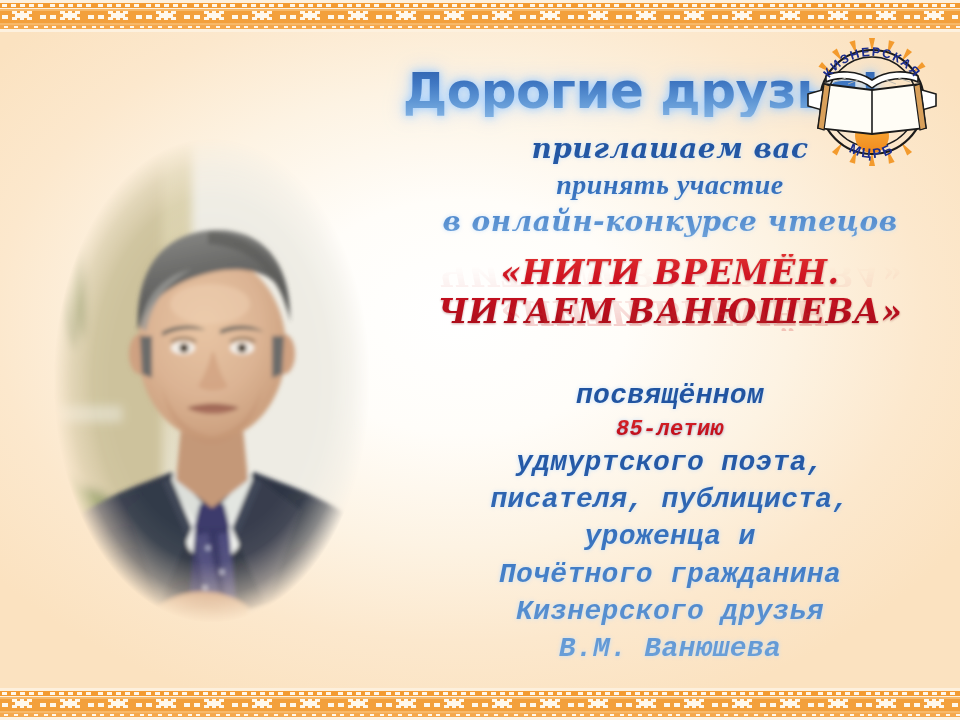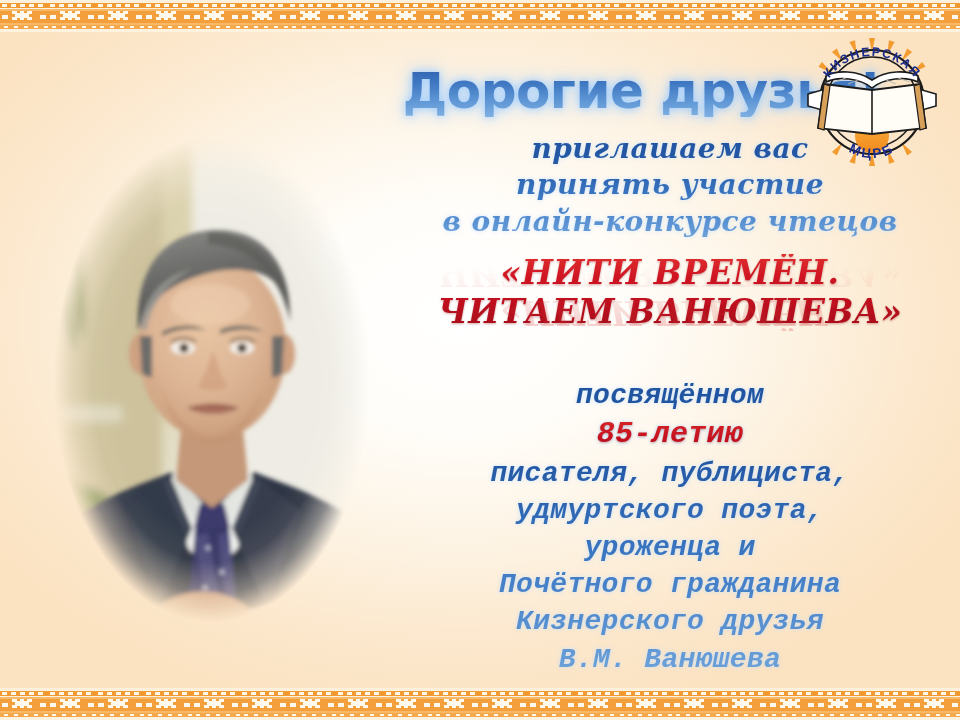--- a/index.html
+++ b/index.html
@@ -113,21 +113,21 @@
     margin: 0;
     background: linear-gradient(180deg,
       #20539f 0%, #2559a6 30%, #3d79c4 62%, #6fa3da 100%);
     -webkit-background-clip: text;
     background-clip: text;
     color: transparent;
     -webkit-text-fill-color: transparent;
     filter: drop-shadow(0 0 2px rgba(190, 222, 255, 0.85));
   }
   .invite .l1 { display: block; }
-  .invite .l2 { display: block; }
+  .invite .l2 { display: block; font-family: Liberation Serif, serif; }
   .invite .l3 { display: block; font-style: italic; }
 
   .contest {
     margin: 14px 0 12px 0;
     position: relative;
   }
   .contest .title-main {
     font-family: "DejaVu Serif", serif;
     font-style: italic;
     font-weight: bold;
@@ -177,21 +177,21 @@
     background: linear-gradient(180deg,
       #20539f 0%, #2559a6 30%, #3d79c4 62%, #6fa3da 100%);
     -webkit-background-clip: text;
     background-clip: text;
     color: transparent;
     -webkit-text-fill-color: transparent;
     filter: drop-shadow(0 0 2px rgba(190, 222, 255, 0.85));
   }
   .dedication > span { display: block; }
   .dedication .anniv {
-    font-size: 30px;
+    font-size: 22px;
     background: linear-gradient(180deg, #dd2a2a 0%, #c4101d 60%, #a80c18 100%);
     -webkit-background-clip: text;
     background-clip: text;
     color: transparent;
     -webkit-text-fill-color: transparent;
     filter: drop-shadow(0 1px 1px rgba(120, 0, 10, 0.3));
   }
 </style>
 </head>
 <body>
@@ -489,22 +489,22 @@
       </div>
       <div class="title-reflect" aria-hidden="true">
         <span>«НИТИ ВРЕМЁН.</span>
         <span>ЧИТАЕМ ВАНЮШЕВА»</span>
       </div>
     </div>
 
     <div class="dedication">
       <span>посвящённом</span>
       <span class="anniv">85-летию</span>
+      <span>удмуртского поэта,</span>
       <span>писателя, публициста,</span>
-      <span>удмуртского поэта,</span>
       <span>уроженца и</span>
       <span>Почётного гражданина</span>
       <span>Кизнерского друзья</span>
       <span>В.М. Ванюшева</span>
     </div>
 
   </div>
 </div>
 
 </body></html>

